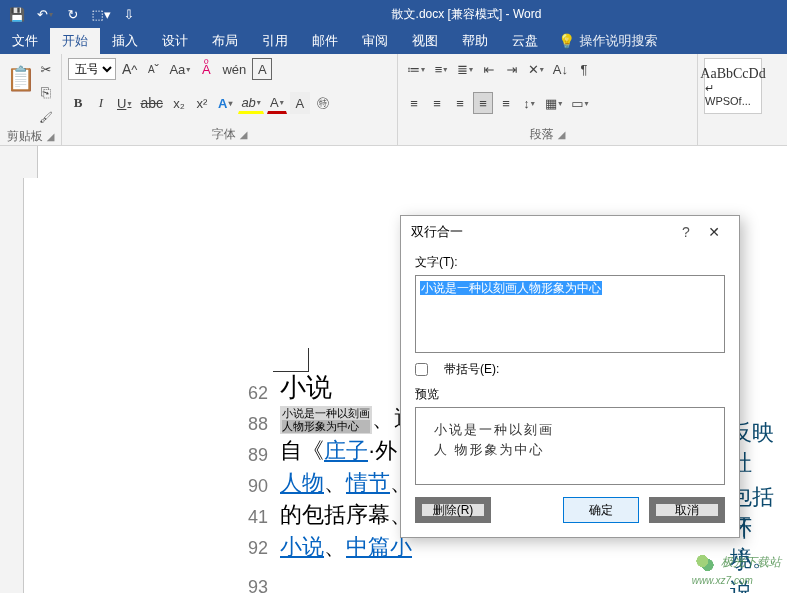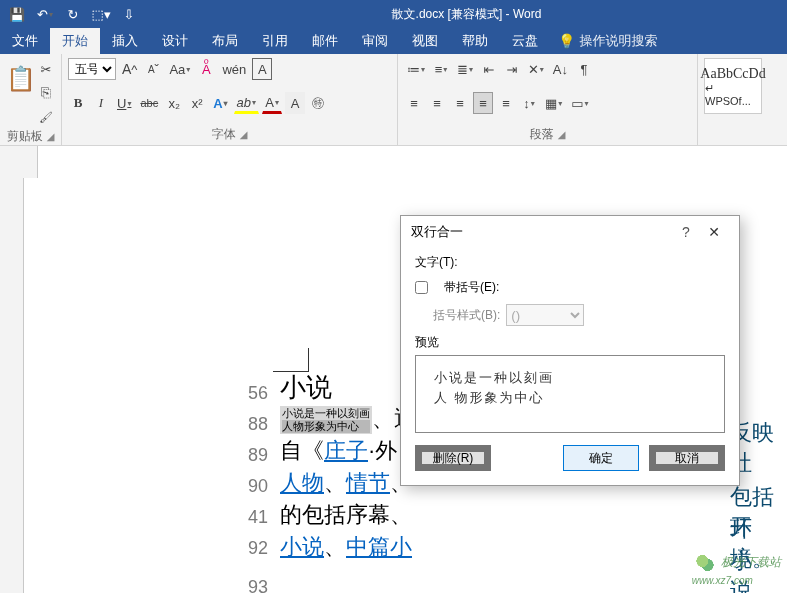--- a/index.html
+++ b/index.html
@@ -158,21 +158,21 @@
       <div class="rbtn">wén</div>
       <div class="rbtn" style="border:1px solid #666;padding:0 3px">A</div>
     </div>
     <div class="rrow">
       <div class="rbtn biu" style="font-weight:bold">B</div>
       <div class="rbtn biu" style="font-style:italic">I</div>
       <div class="rbtn biu" style="text-decoration:underline">
           <span>U</span>
           <span class="dd">▾</span>
         </div>
-      <div class="rbtn" style="text-decoration:line-through;font-size:11px">abc</div>
+      <div class="rbtn" style="text-decoration:line-through;font-size:14px">abc</div>
       <div class="rbtn">x₂</div>
       <div class="rbtn">x²</div>
       <div class="rbtn" style="color:#1e7ad6;font-weight:bold">
           <span>A</span>
           <span class="dd">▾</span>
         </div>
       <div class="rbtn" style="border-bottom:3px solid #ffff00">
           <span style="font-style:italic">ab</span>
           <span class="dd">▾</span>
         </div>
@@ -251,21 +251,21 @@
     </div>
   </div>
 </div>
 
 <div class="docarea">
   <div class="vruler"></div>
   <div class="page">
     <div class="cornermark"></div>
 
     <div style="position:absolute; left:200px; top:205px;">
-      <div class="linenum">56</div>
+      <div class="linenum">62</div>
       <div class="linenum" style="margin-top:10px">88</div>
       <div class="linenum" style="margin-top:10px">89</div>
       <div class="linenum" style="margin-top:10px">90</div>
       <div class="linenum" style="margin-top:10px">41</div>
       <div class="linenum" style="margin-top:10px">92</div>
       <div class="linenum" style="margin-top:18px">93</div>
     </div>
 
     <div class="content-col">
       <div class="line big">小说</div>
@@ -298,29 +298,26 @@
 </div>
 
 <div class="dialog">
   <div class="dlg-title">
     <div class="dtext">双行合一</div>
     <div class="dq">?</div>
     <div class="dx">✕</div>
   </div>
   <div class="dlg-body">
     <div class="dlg-label">文字(T):</div>
+    <div class="dlg-textarea">
+      <span class="hl">小说是一种以刻画人物形象为中心</span>
+    </div>
     <div class="dlg-check">
       <input type="checkbox" style="">
       <span>带括号(E):</span>
-    </div>
-    <div class="dlg-bracket">
-      <span>括号样式(B):</span>
-      <select disabled="">
-        <option>()</option>
-      </select>
     </div>
     <div class="dlg-preview-label">预览</div>
     <div class="dlg-preview">
       <div>小说是一种以刻画</div>
       <div>人 物形象为中心</div>
     </div>
     <div class="dlg-buttons">
       <div class="dbtn">删除(R)</div>
       <div class="right">
         <div class="dbtn primary">确定</div>

